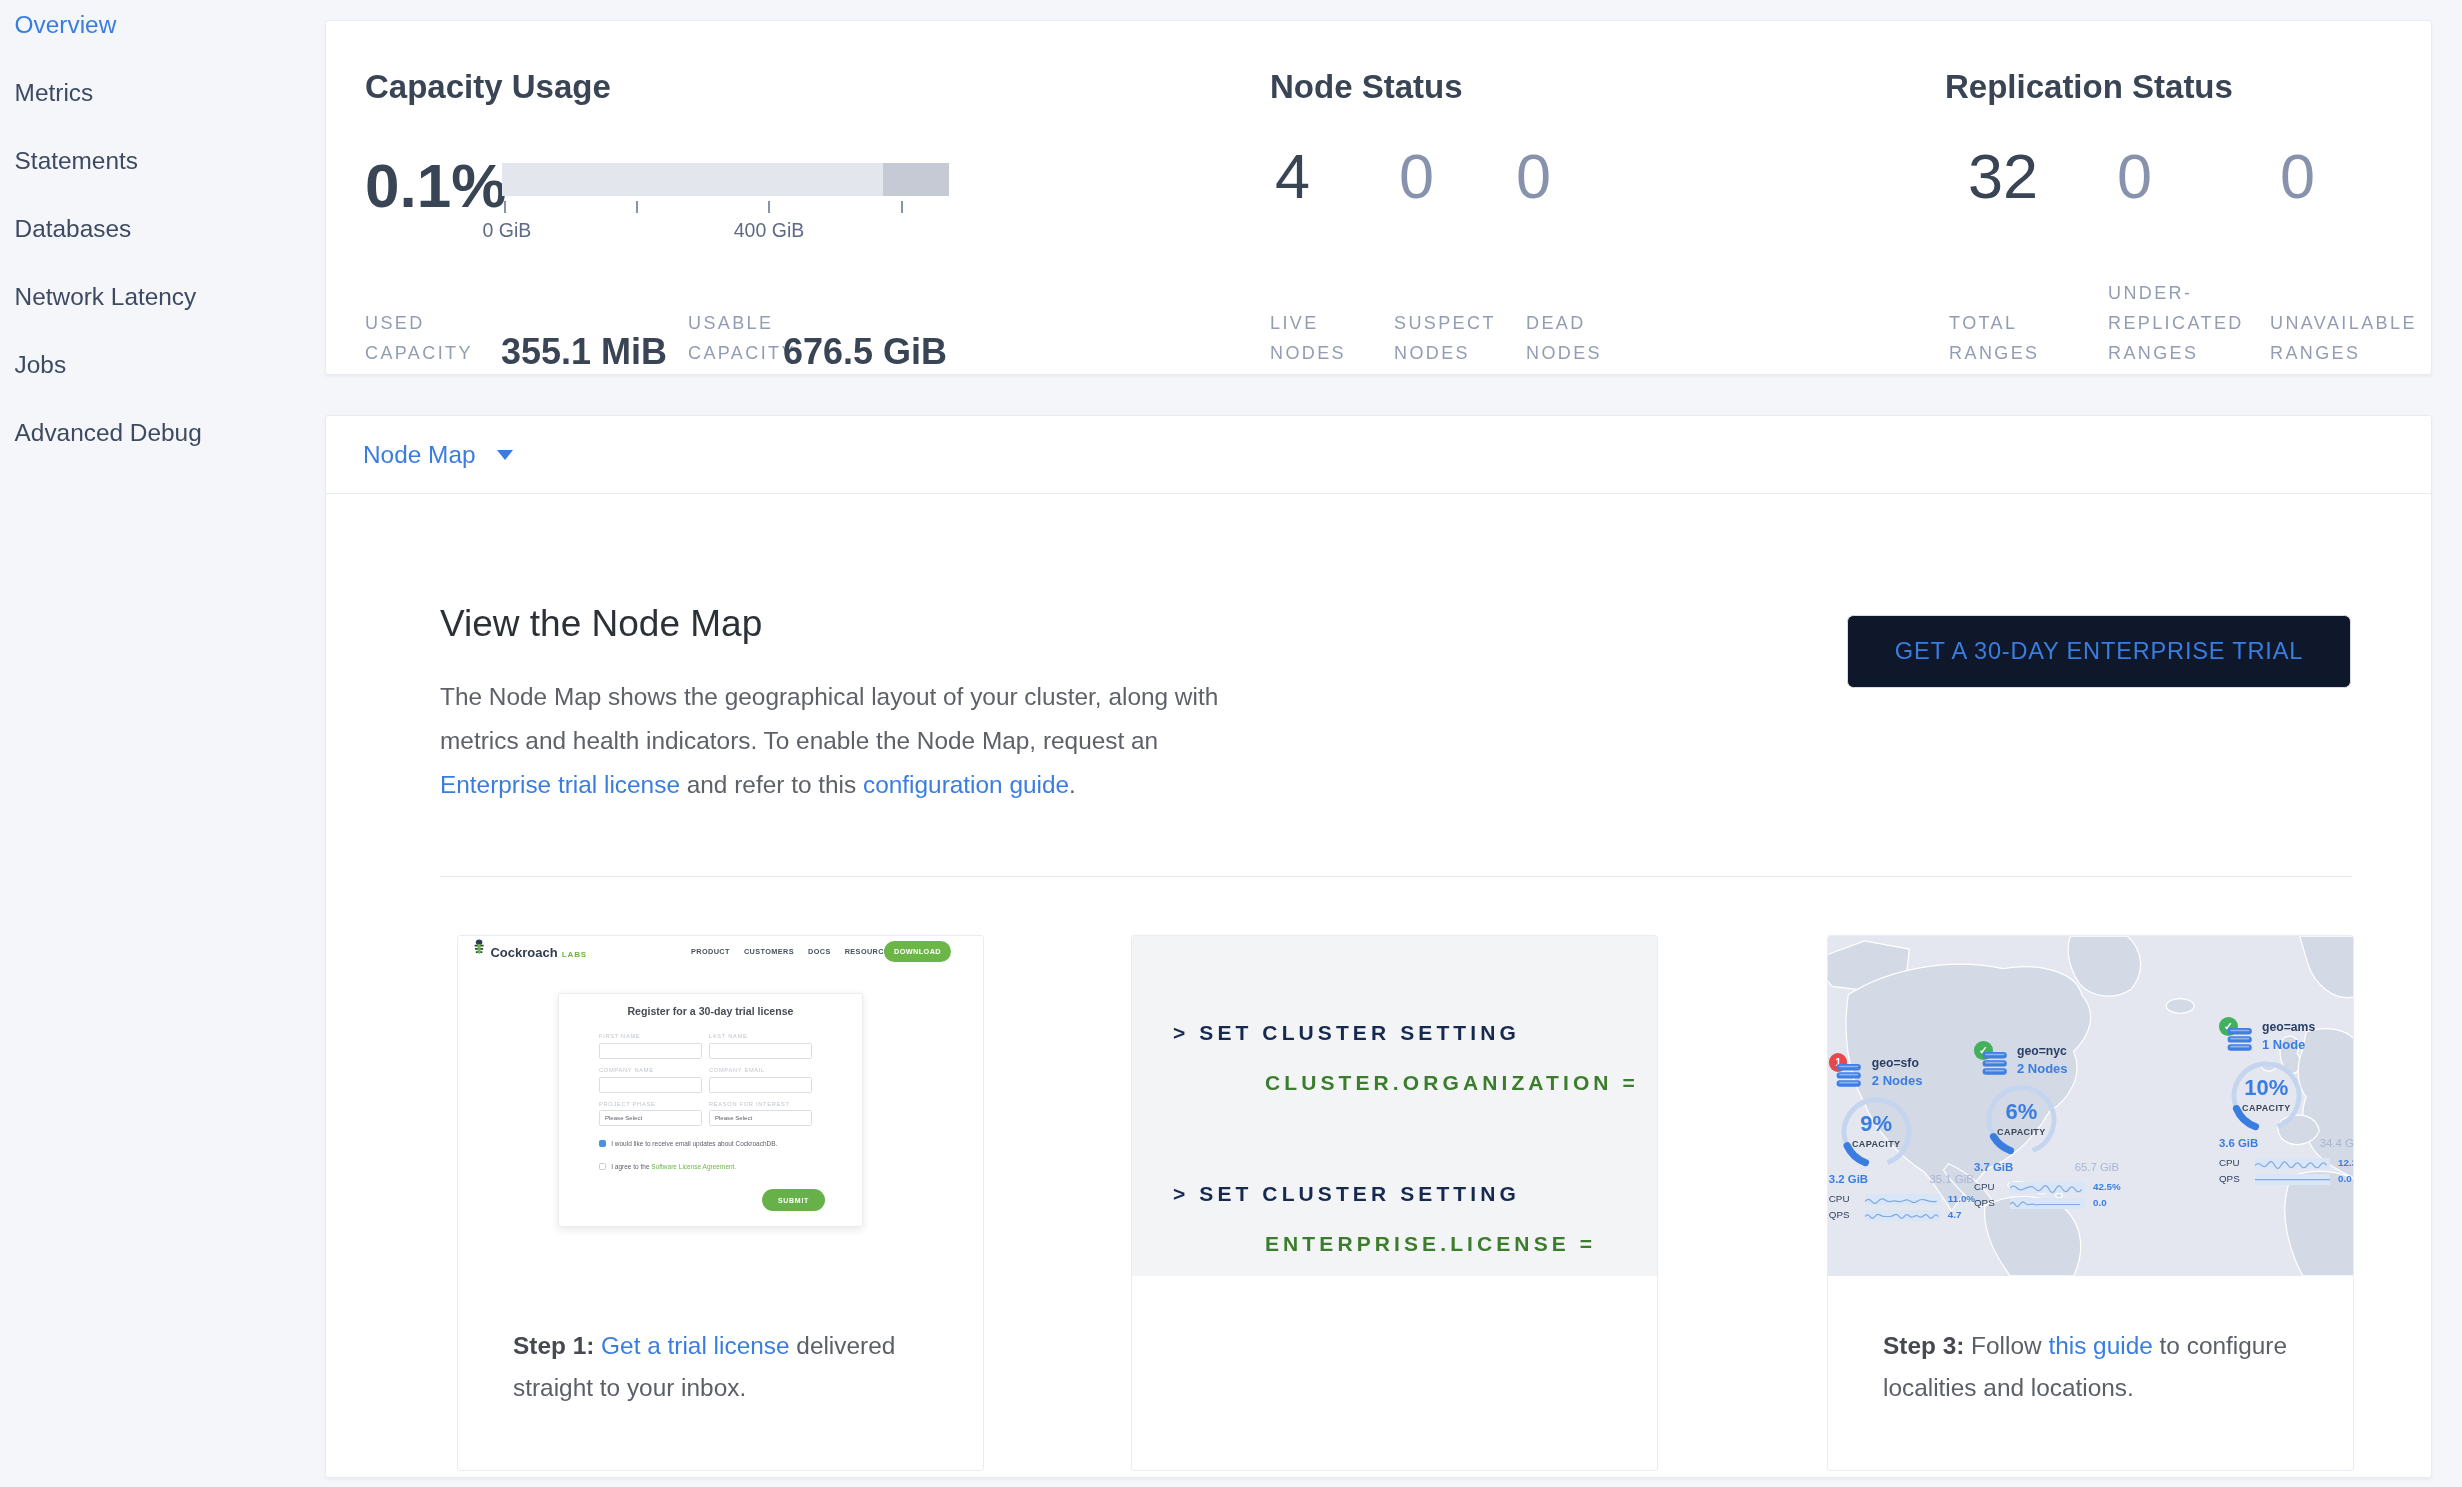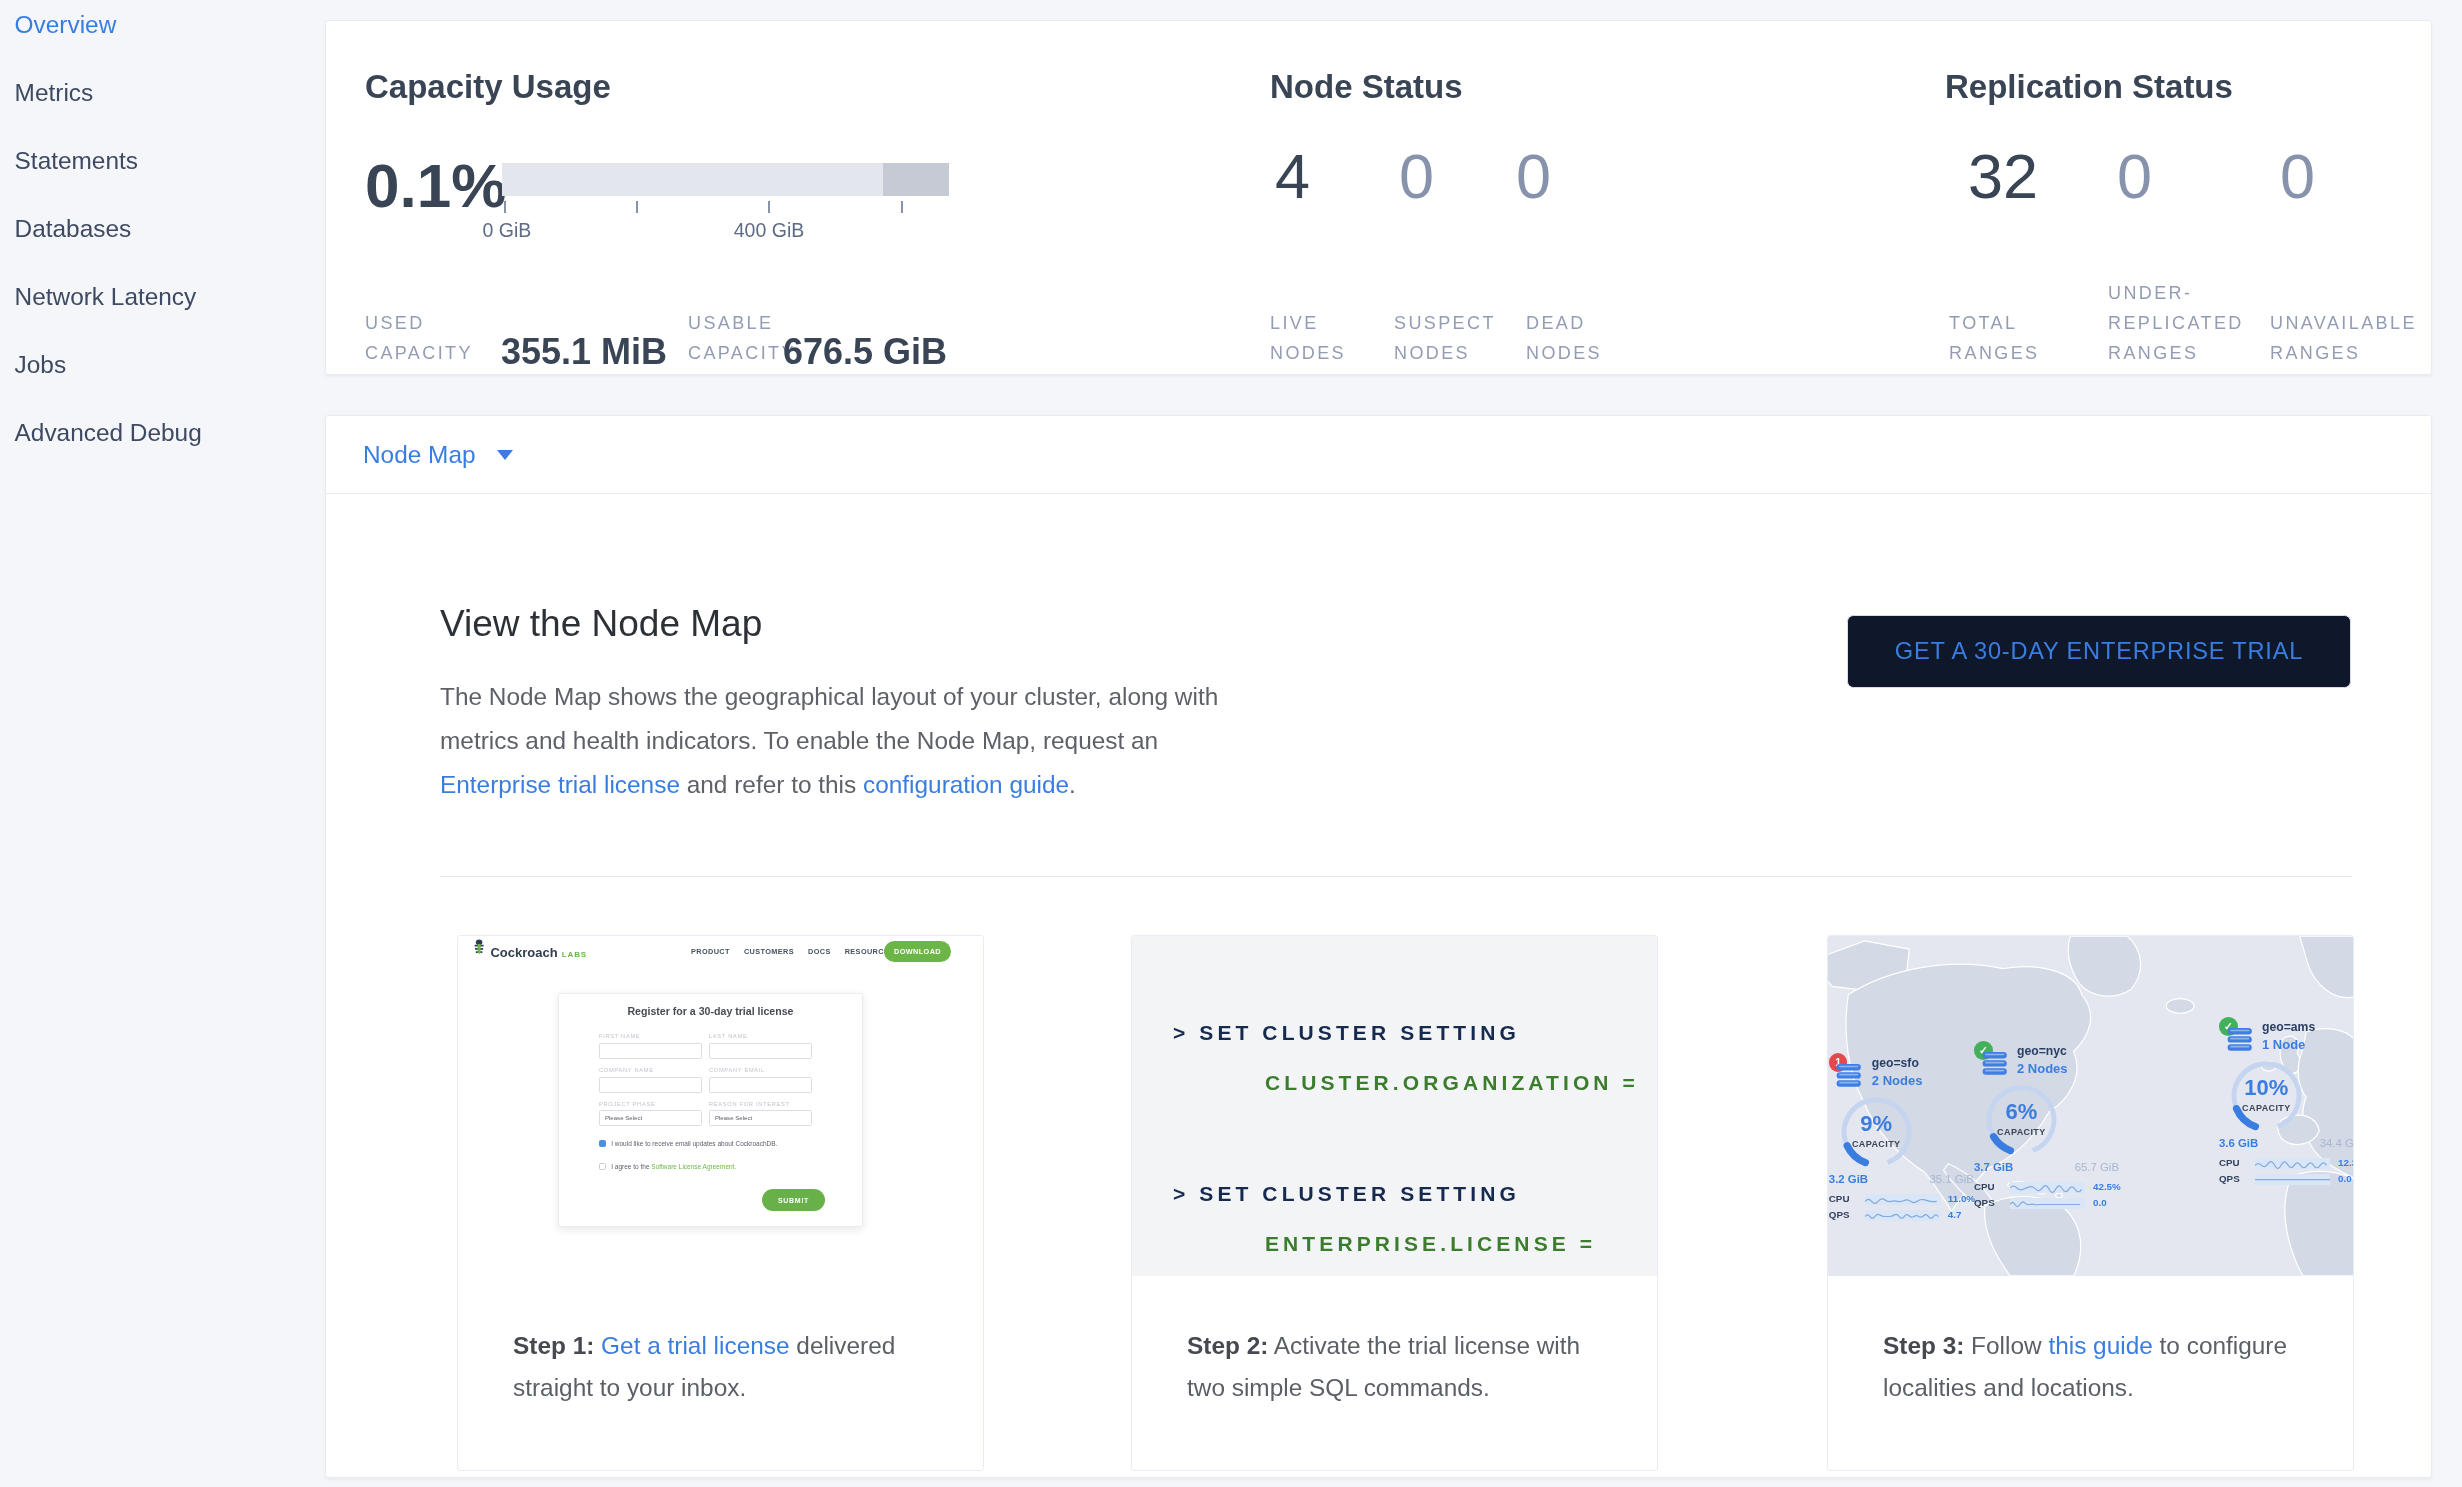--- a/index.html
+++ b/index.html
@@ -103,21 +103,21 @@
   .geo-name { position:absolute; left:43px; top:3.3px; font-size:12.2px; font-weight:700; color:#2a3f66; }
   .geo-count { position:absolute; left:43px; top:20.3px; font-size:13px; font-weight:700; color:#3a7de1; }
   .geo-gauge { position:absolute; left:4.9px; top:37px; width:85px; height:81px; }
   .geo-pct { position:absolute; left:0; top:21px; width:85px; text-align:center; font-size:22px; font-weight:700; color:#3a7de1; }
   .geo-cap { position:absolute; left:0; top:49px; width:85px; text-align:center; font-size:9px; font-weight:700;
              color:#394455; letter-spacing:0.4px; }
   .geo-vals { position:absolute; left:0; top:120px; width:145px; }
   .geo-used { position:absolute; left:0; font-size:11.4px; font-weight:700; color:#3a7de1; }
   .geo-total { position:absolute; right:0; font-size:11.4px; color:#a9b6d4; }
   .geo-row { position:absolute; left:0; width:155px; height:13px; }
-  .geo-row-label { position:absolute; left:0; top:0; font-size:9.8px; font-weight:700; color:#33415e; }
+  .geo-row-label { position:absolute; left:0; top:0; font-size:9.8px; font-weight:400; color:#33415e; }
   .geo-spark { position:absolute; left:36px; top:0.8px; width:75px; height:11.4px; background:#d9e6f8; }
   .geo-row-val { position:absolute; left:119px; top:0; font-size:9.8px; font-weight:700; color:#3a7de1; }
 </style>
 </head>
 <body>
 
 <nav class="sidebar">
   <div class="side-item active">Overview</div>
   <div class="side-item">Metrics</div>
   <div class="side-item">Statements</div>
@@ -261,21 +261,20 @@
 
   <div class="step-card" style="left:805px;">
     <div class="card-image">
       <div class="codebox">
         <div class="code-line" style="left:41px; top:85px;">&gt; SET CLUSTER SETTING</div>
         <div class="code-line green" style="left:133px; top:135px;">CLUSTER.ORGANIZATION =</div>
         <div class="code-line" style="left:41px; top:246px;">&gt; SET CLUSTER SETTING</div>
         <div class="code-line green" style="left:133px; top:296px;">ENTERPRISE.LICENSE =</div>
       </div>
     </div>
-    <p class="card-caption"><b>Step 2:</b><span> Activate the trial license with two simple SQL commands.</span></p>
   </div>
 
   <div class="step-card" style="left:1501px;">
     <div class="card-image">
       <div class="mapbox">
         <svg class="world" width="527" height="340" viewBox="0 0 648 418">
           <g fill="#d3d9e5" stroke="#ffffff" stroke-width="1.5">
             <path d="M-20 30 L45 6 L100 16 L96 52 L55 68 L5 62 Z"></path>
             <path d="M25 72 C 75 40, 150 26, 215 40 C 265 32, 305 46, 312 72 C 332 96, 322 122, 302 142 C 315 172, 295 202, 272 216 C 252 252, 222 276, 196 286 C 178 306, 162 322, 152 338 C 140 320, 128 300, 118 290 C 88 270, 58 240, 44 204 C 24 168, 18 118, 25 72 Z"></path>
             <path d="M298 0 L368 0 C 388 18, 390 46, 372 66 C 346 82, 314 72, 304 50 C 294 30, 294 12, 298 0 Z"></path>

